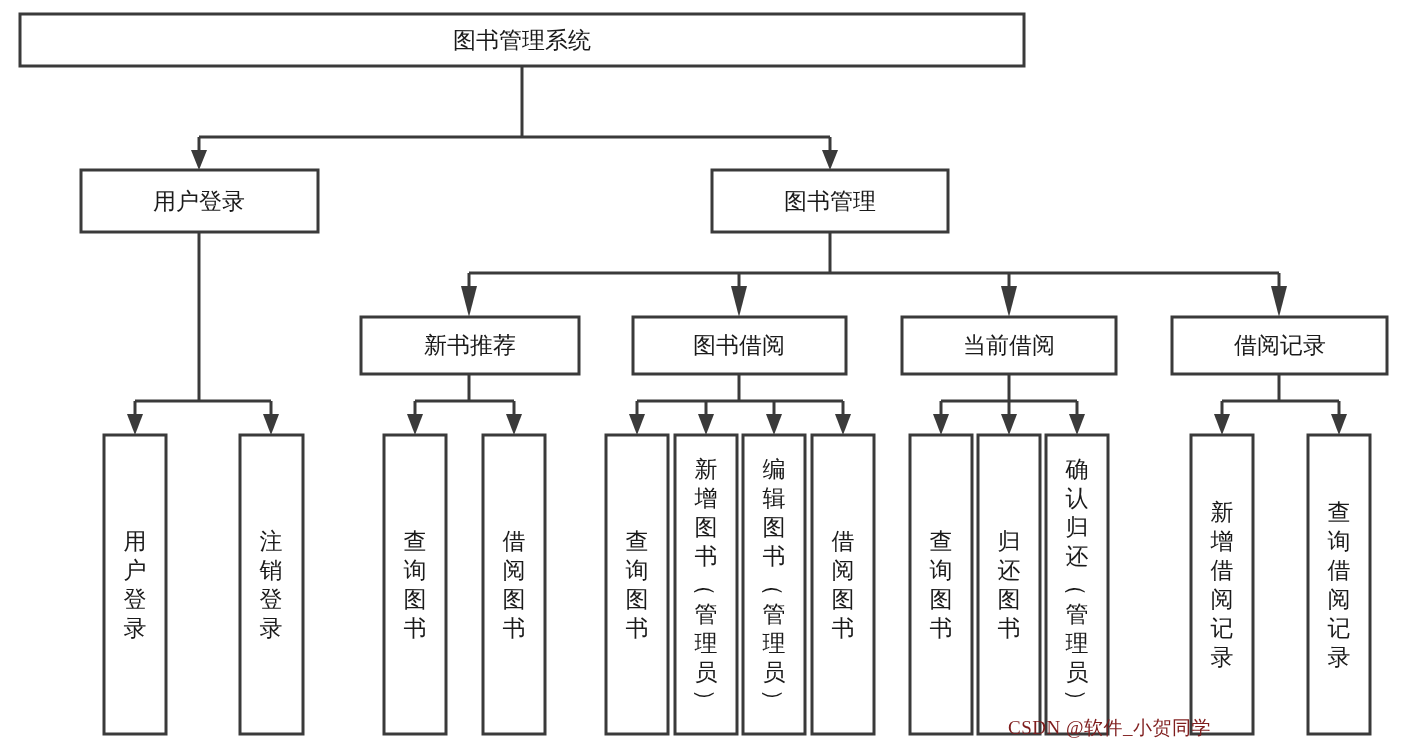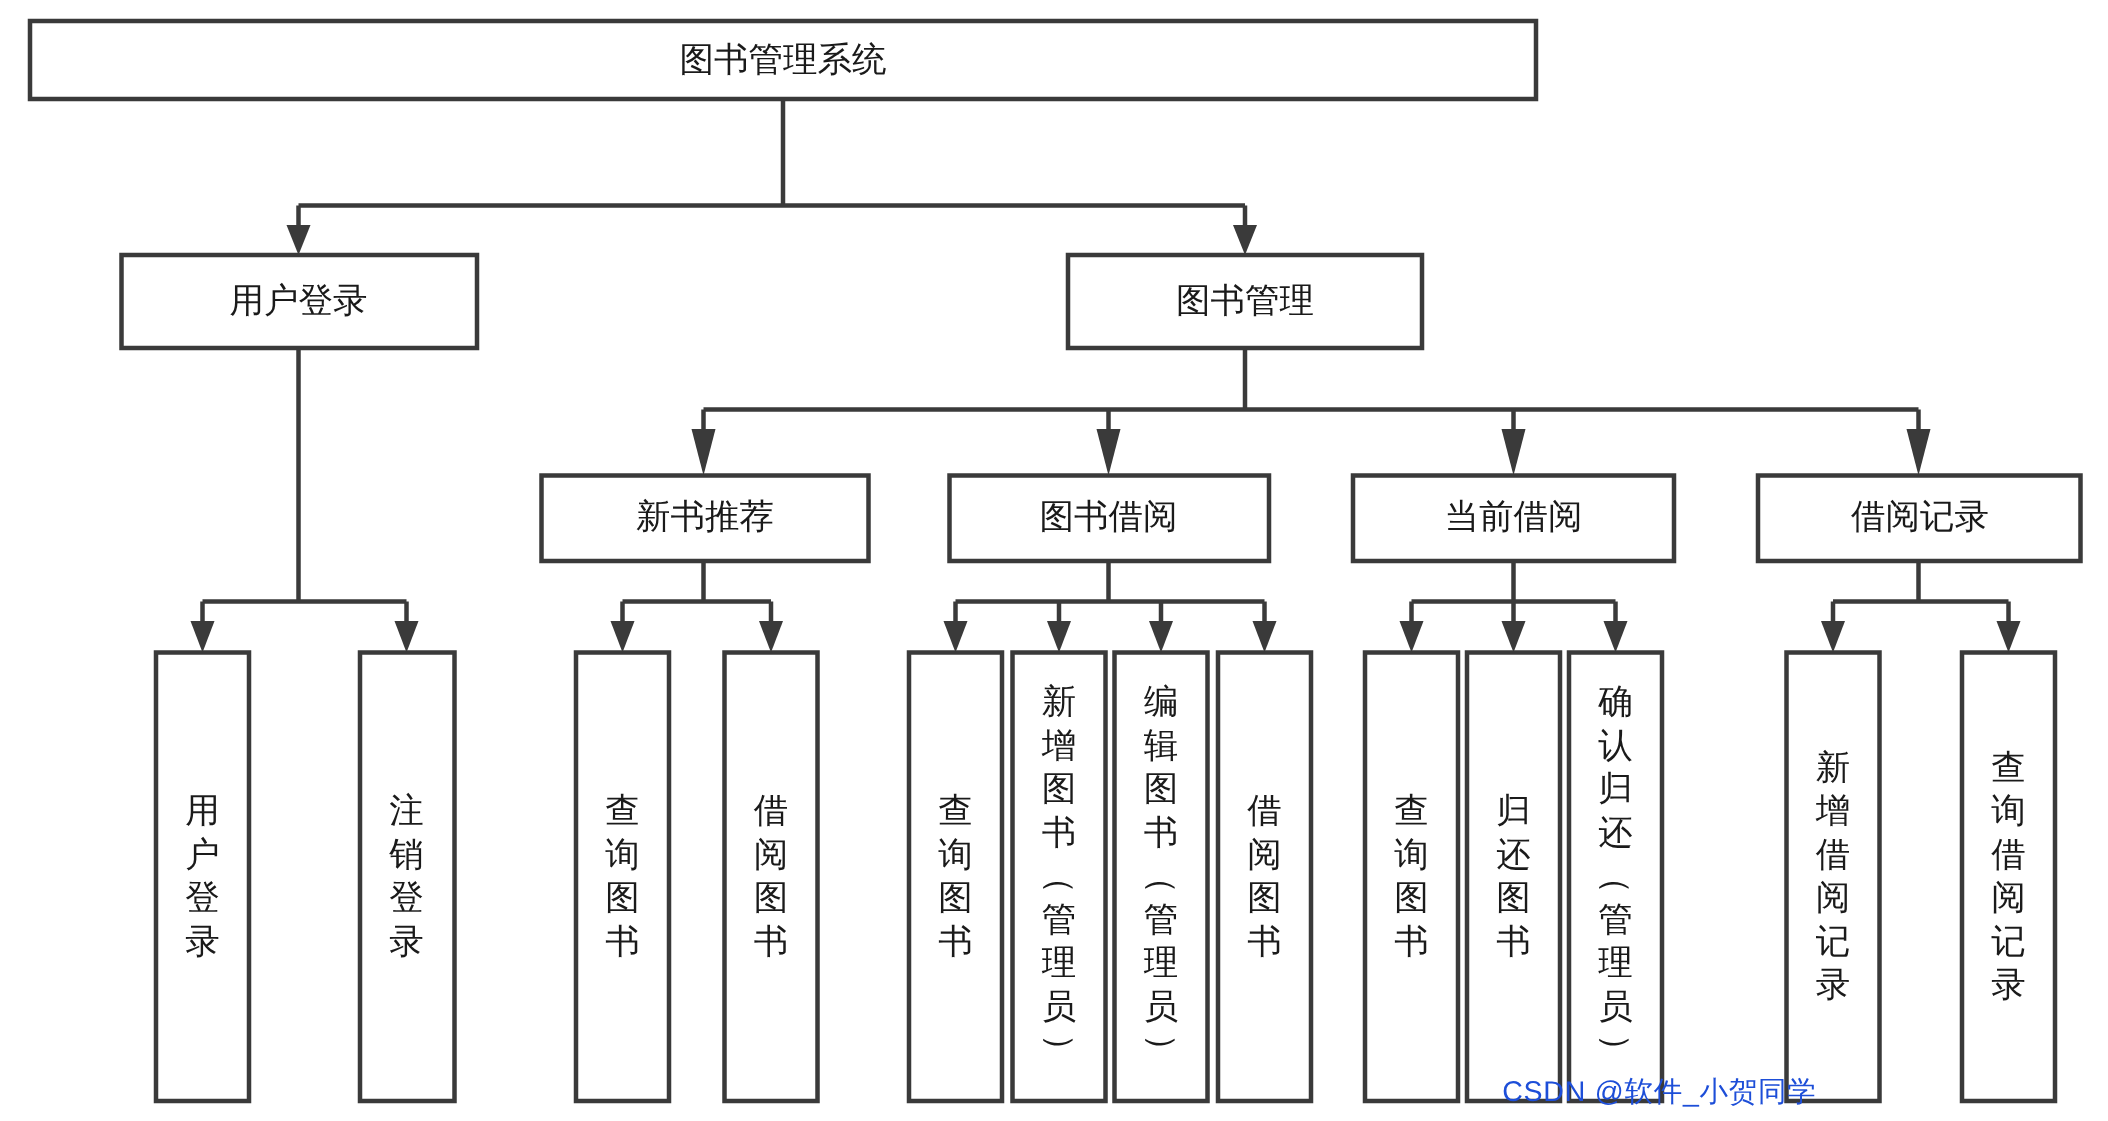--- a/index.html
+++ b/index.html
@@ -50,23 +50,23 @@
   .node-label-v {
     font-family: "DejaVu Sans", "Liberation Sans", sans-serif;
     font-size: 23px;
     fill: #1a1a1a;
     text-anchor: middle;
   }
   .watermark {
     position: absolute;
     right: 12px;
     bottom: 6px;
-    font-family: Liberation Sans, sans-serif;
+    font-family: Liberation Serif, serif;
     font-size: 19px;
-    color: #1d4ed8;
+    color: #7f1d1d;
     letter-spacing: 0.5px;
     white-space: nowrap;
     pointer-events: none;
   }
 </style>
 </head>
 <body>
 
 <div id="diagram-root">
 

